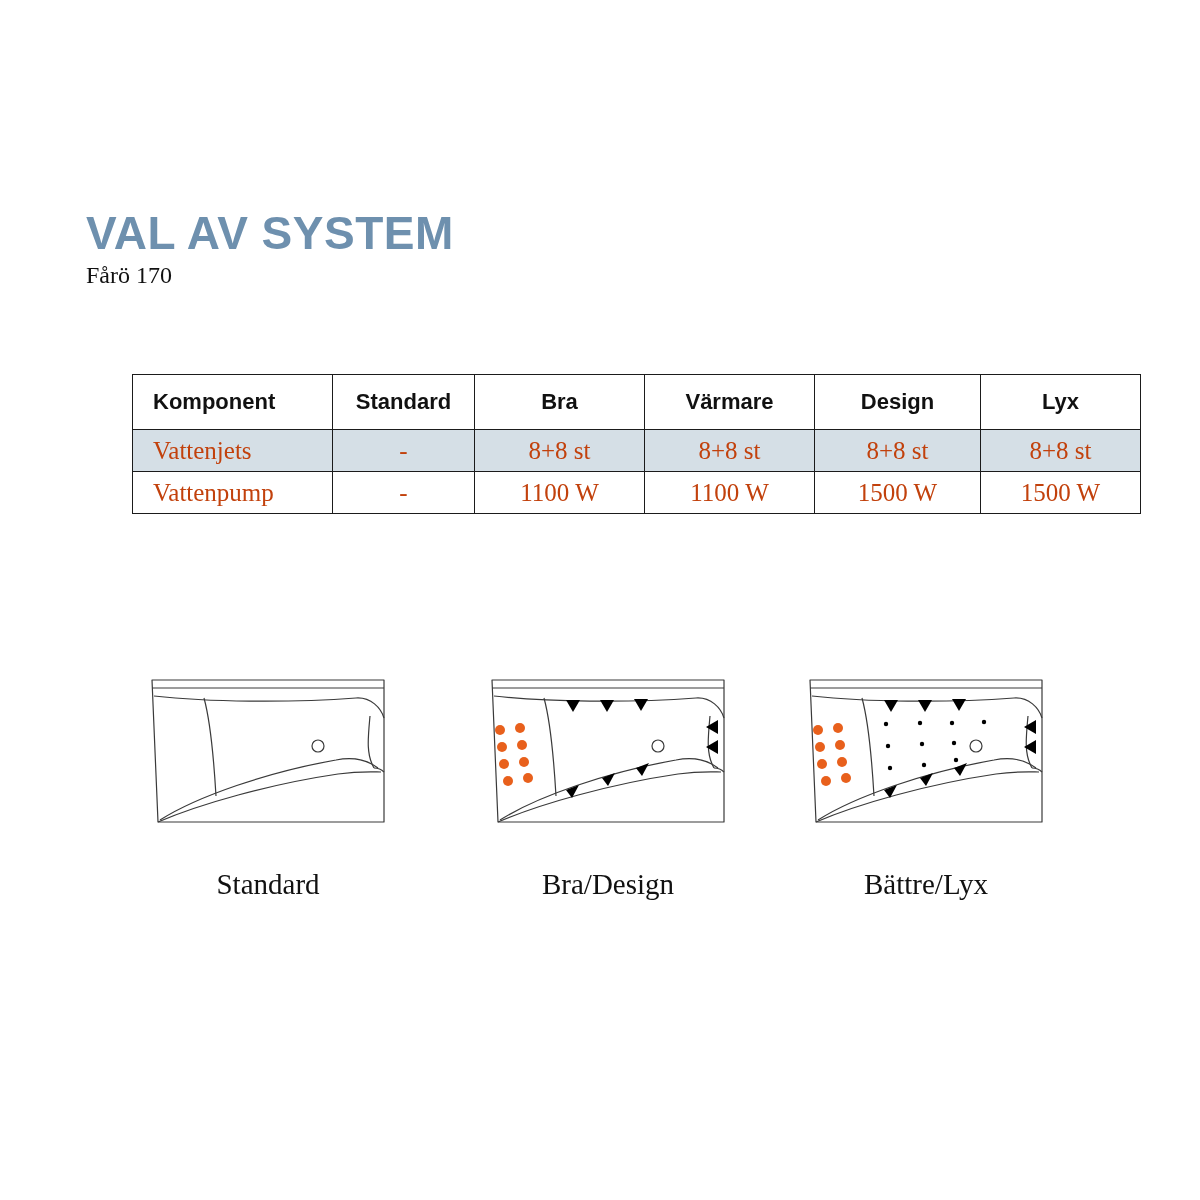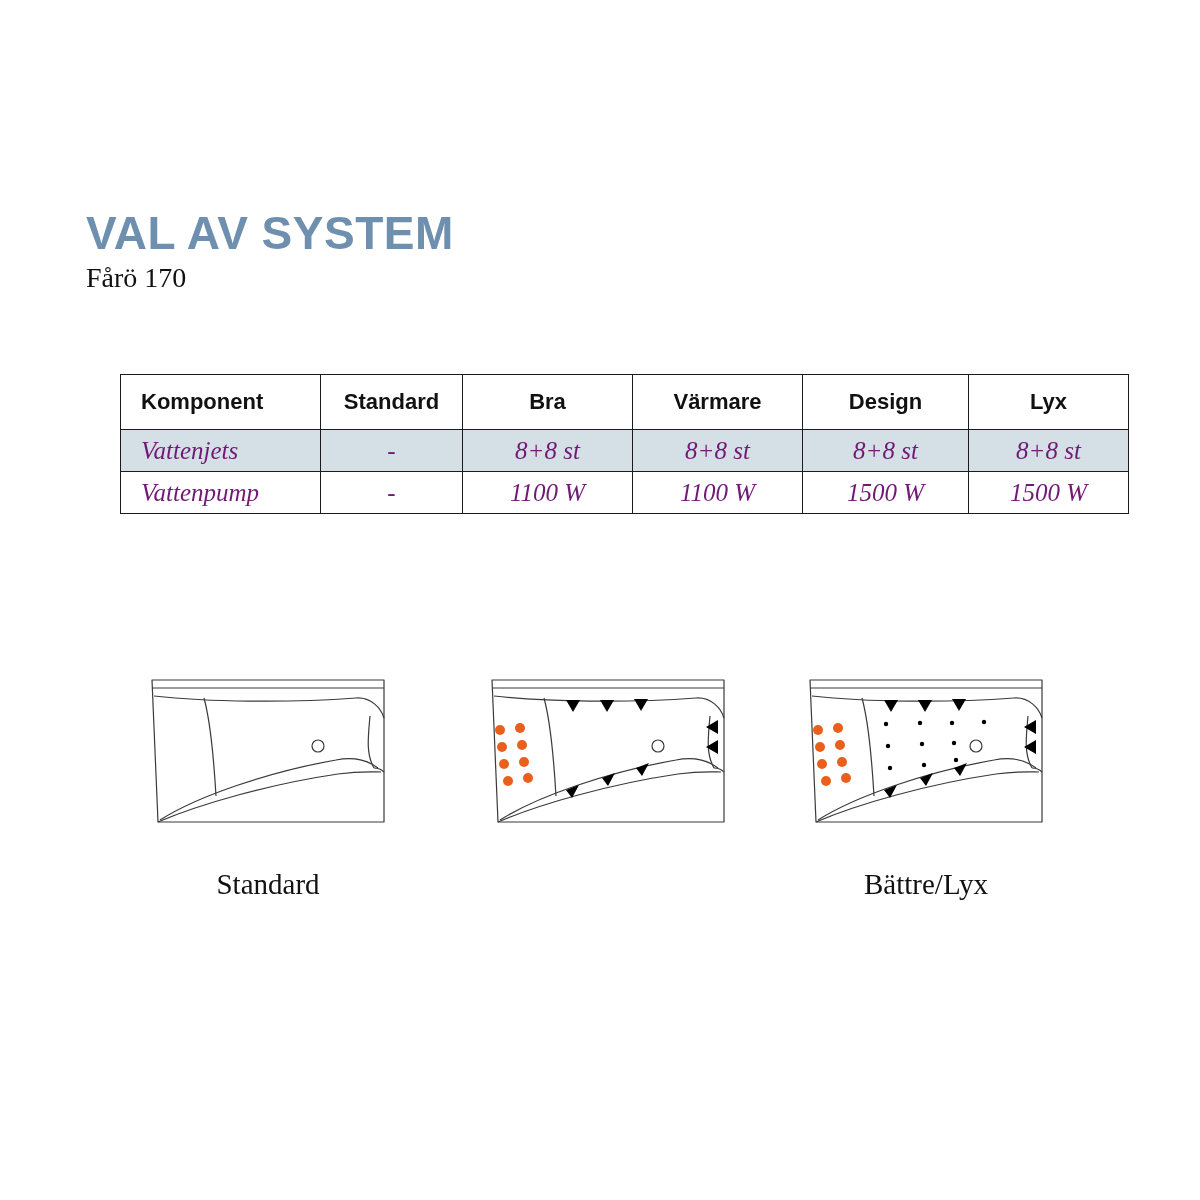--- a/index.html
+++ b/index.html
@@ -26,29 +26,29 @@
     font-size: 46px;
     letter-spacing: 0.5px;
     color: #6e90ae;
     white-space: nowrap;
   }
   .page-subtitle {
     position: absolute;
     left: 86px;
     top: 262px;
     font-family: "Liberation Serif", "DejaVu Serif", serif;
-    font-size: 28px;
+    font-size: 24px;
     color: #111111;
     white-space: nowrap;
   }
 
   
   .spec-table-wrap {
     position: absolute;
-    left: 84px;
+    left: 96px;
     top: 374px;
     width: 1008px;
     padding-left: 36px;
   }
   table.spec-table {
     border-collapse: collapse;
     width: 100%;
     table-layout: fixed;
   }
   table.spec-table th,
@@ -67,23 +67,22 @@
     background: #ffffff;
   }
   table.spec-table thead th.col-komponent {
     text-align: left;
     padding-left: 20px;
   }
   table.spec-table tbody td {
     height: 41px;
     font-family: "Liberation Serif", "DejaVu Serif", serif;
     font-size: 25px;
-    color: #701a75;
+    color: #c2410c;
     background: #ffffff;
-    font-style: italic;
   }
   table.spec-table tbody td.col-komponent {
     text-align: left;
     padding-left: 20px;
   }
   table.spec-table tbody tr.striped td {
     background: #d5dfe6;
   }
   col.c0 { width: 200px; }
   col.c1 { width: 142px; }
@@ -231,20 +230,21 @@
         <circle cx="22" cy="58" r="5"></circle>
         <circle cx="42" cy="56" r="5"></circle>
         <circle cx="24" cy="75" r="5"></circle>
         <circle cx="44" cy="73" r="5"></circle>
         <circle cx="26" cy="92" r="5"></circle>
         <circle cx="46" cy="90" r="5"></circle>
         <circle cx="30" cy="109" r="5"></circle>
         <circle cx="50" cy="106" r="5"></circle>
       </g>
     </svg>
+    <div class="diagram-caption">Bra/Design</div>
   </div>
 
   <div class="diagram-cell cell-2">
     <svg class="diagram-svg" viewBox="0 0 260 170">
       <g fill="none" stroke="#3a3a3a" stroke-width="1.2" stroke-linejoin="round">
         <path d="M14,8 L246,8 L246,150 L20,150 L14,8 Z"></path>
         <path d="M14,16 L246,16"></path>
         <path d="M16,24 C70,30 150,31 218,26 C233,25 243,36 246,46"></path>
         <path d="M66,26 C72,48 76,90 78,124"></path>
         <path d="M232,44 C230,66 228,82 236,96"></path>

